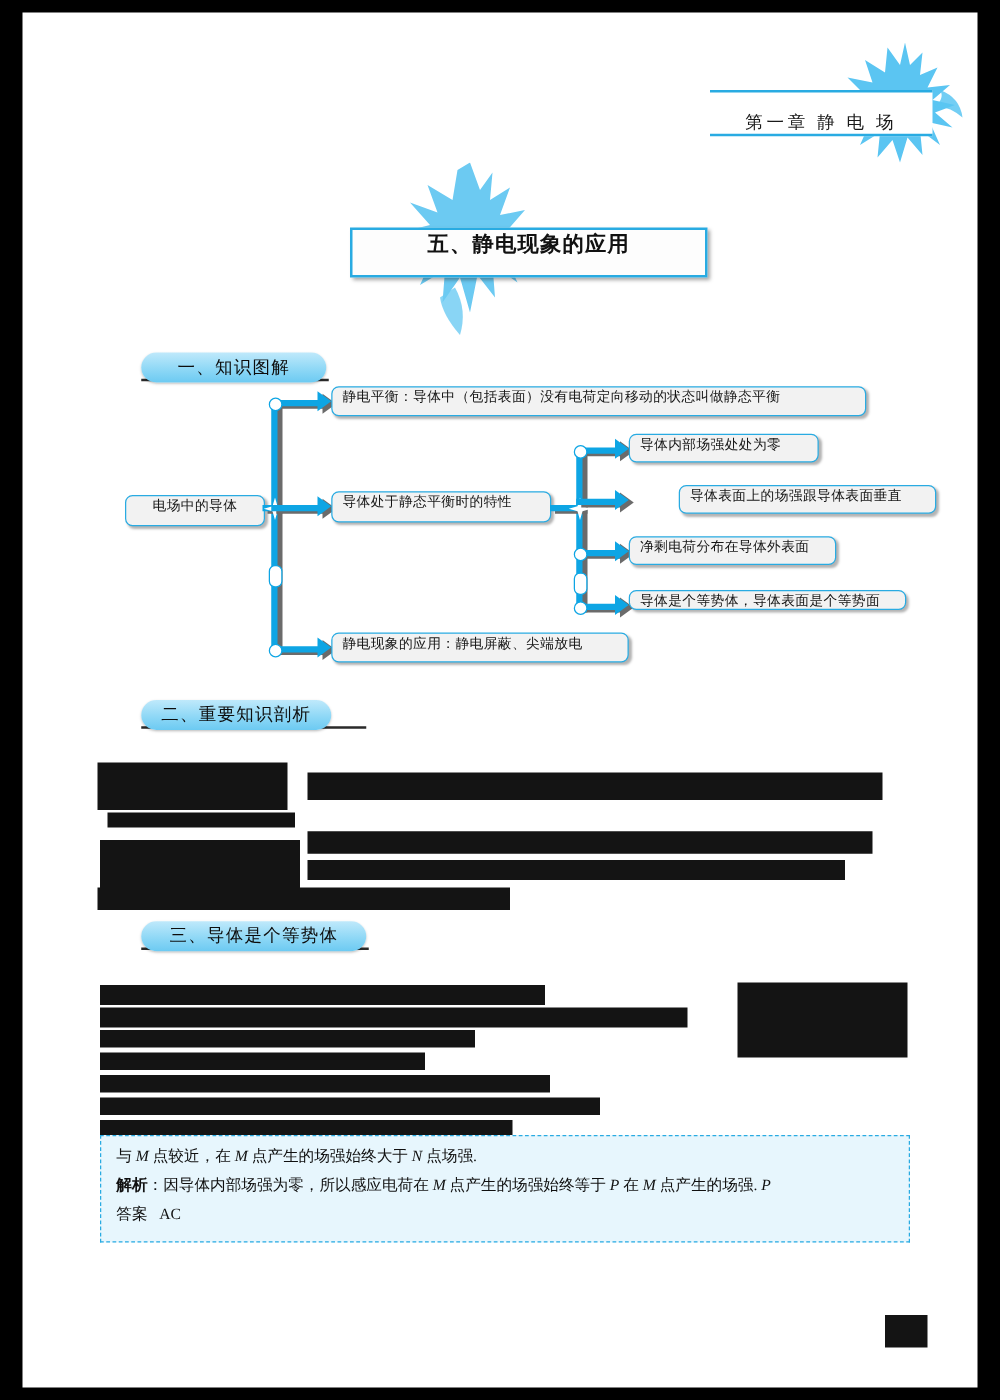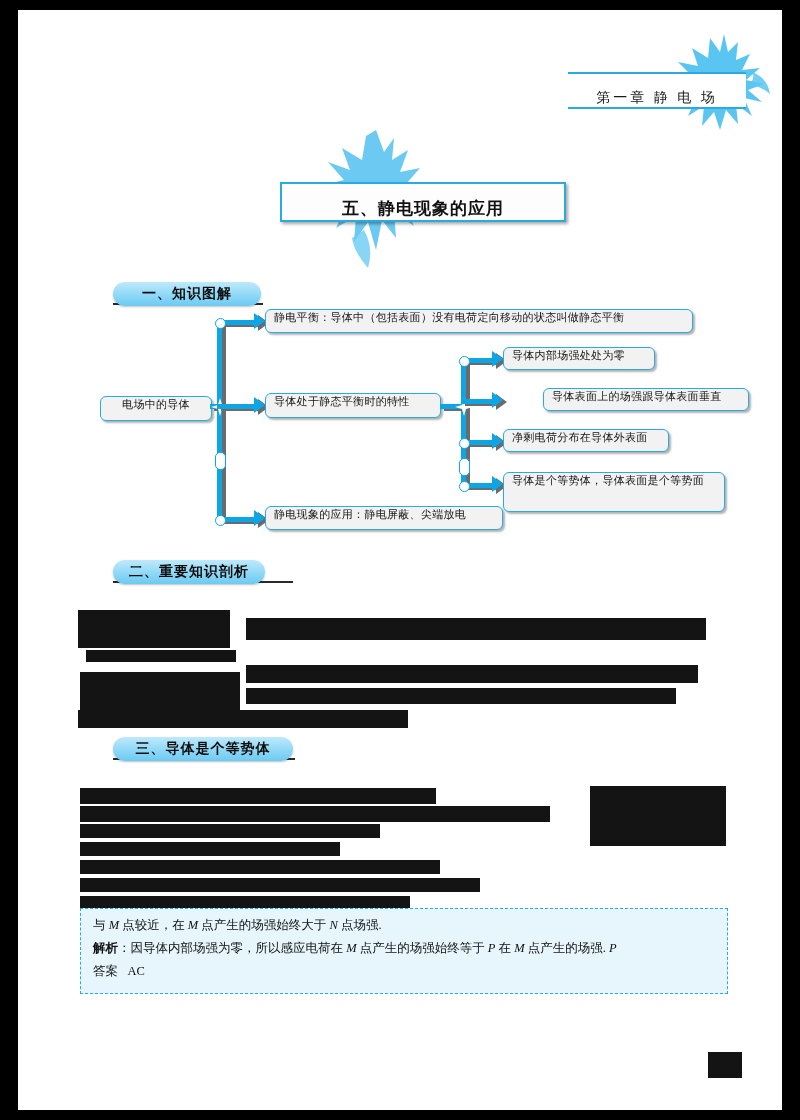--- a/index.html
+++ b/index.html
@@ -16,31 +16,31 @@
   
   #chapter-tag{position:absolute;left:550px;top:62px;width:178px;height:33px;
       background:#ffffff;border-top:2px solid #29abe2;border-bottom:2px solid #29abe2;
       display:flex;align-items:flex-end;justify-content:center;z-index:5;}
   #chapter-tag span{font-size:14px;letter-spacing:3px;color:#1a1a1a;white-space:nowrap;}
 
   
   #main-title{position:absolute;left:262px;top:172px;width:282px;height:36px;
      background:#fdfdfd;border:2px solid #29abe2;
      box-shadow:2px 2px 3px rgba(0,0,0,.35);
-     display:flex;align-items:flex-end;justify-content:center;z-index:6;}
+     display:flex;align-items:flex-start;justify-content:center;z-index:6;}
   #main-title span{font-family:"DejaVu Sans","Liberation Sans",sans-serif;
      font-weight:bold;font-size:17px;letter-spacing:1px;color:#111;white-space:nowrap;}
 
   
   .sec-head{position:absolute;height:24px;border-radius:12px;
       background:linear-gradient(180deg,#bfe9fb 0%,#8fd8f6 55%,#6ccaf2 100%);
       display:flex;align-items:center;justify-content:center;z-index:4;
       box-shadow:0 1px 2px rgba(0,0,0,.25);}
   .sec-head span{font-family:"DejaVu Sans","Liberation Sans",sans-serif;
-      font-weight:bold;font-size:14px;color:#0d0d0d;letter-spacing:1px;white-space:nowrap;}
+      font-weight:normal;font-size:14px;color:#0d0d0d;letter-spacing:1px;white-space:nowrap;}
   .sec-underline{position:absolute;height:2px;background:#2a2a2a;z-index:3;}
 
   
   #flow{position:absolute;left:0;top:290px;width:764px;height:255px;z-index:2;}
   .fbox{position:absolute;background:#f2f2f2;border:1.5px solid #29abe2;
      border-radius:6px;display:flex;align-items:flex-start;padding:0 8px;
      box-shadow:2px 2px 2px rgba(0,0,0,.30);box-sizing:border-box;}
   .fbox span{font-family:"DejaVu Sans","Liberation Sans",sans-serif;
      font-size:11px;color:#141414;white-space:nowrap;letter-spacing:.3px;}
   .conn{position:absolute;background:#0ea5e4;}
@@ -186,21 +186,21 @@
     <div class="fbox" style="left:485px;top:129px;width:166px;height:23px;">
       <span>净剩电荷分布在导体外表面</span>
     </div>
 
     <div class="conn shadow" style="left:447px;top:185px;width:34px;height:5px;"></div>
     <div class="conn" style="left:443px;top:183px;width:34px;height:5px;"></div>
     <div class="arrow shadow" style="left:478px;top:178px;"></div>
     <div class="arrow" style="left:474px;top:176px;"></div>
     <div class="node" style="left:441px;top:181px;"></div>
     <div class="node long" style="left:441px;top:158px;"></div>
-    <div class="fbox" style="left:485px;top:172px;width:222px;height:40px;">
+    <div class="fbox" style="left:485px;top:172px;width:222px;height:16px;">
       <span>导体是个等势体，导体表面是个等势面</span>
     </div>
 
   </div>
 
   <div class="sec-head" style="left:95px;top:550px;width:152px;">
     <span>二、重要知识剖析</span>
   </div>
   <div class="sec-underline" style="left:95px;top:571px;width:180px;"></div>
 

